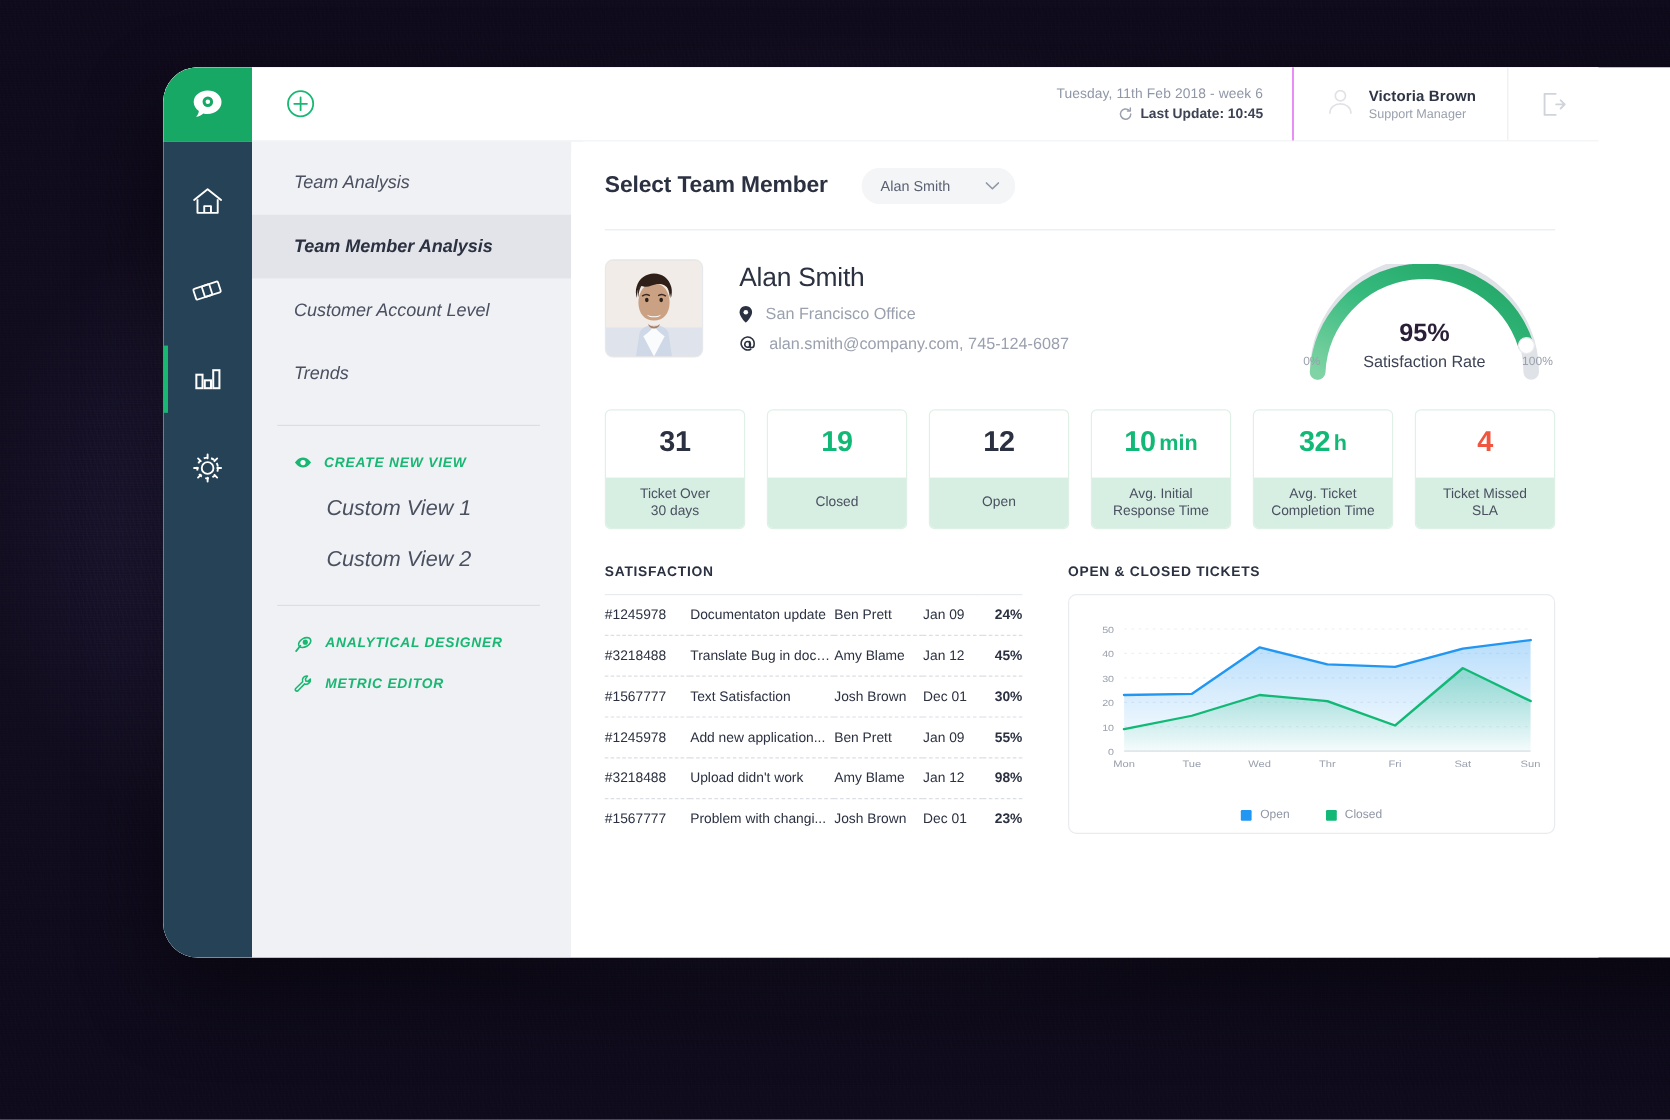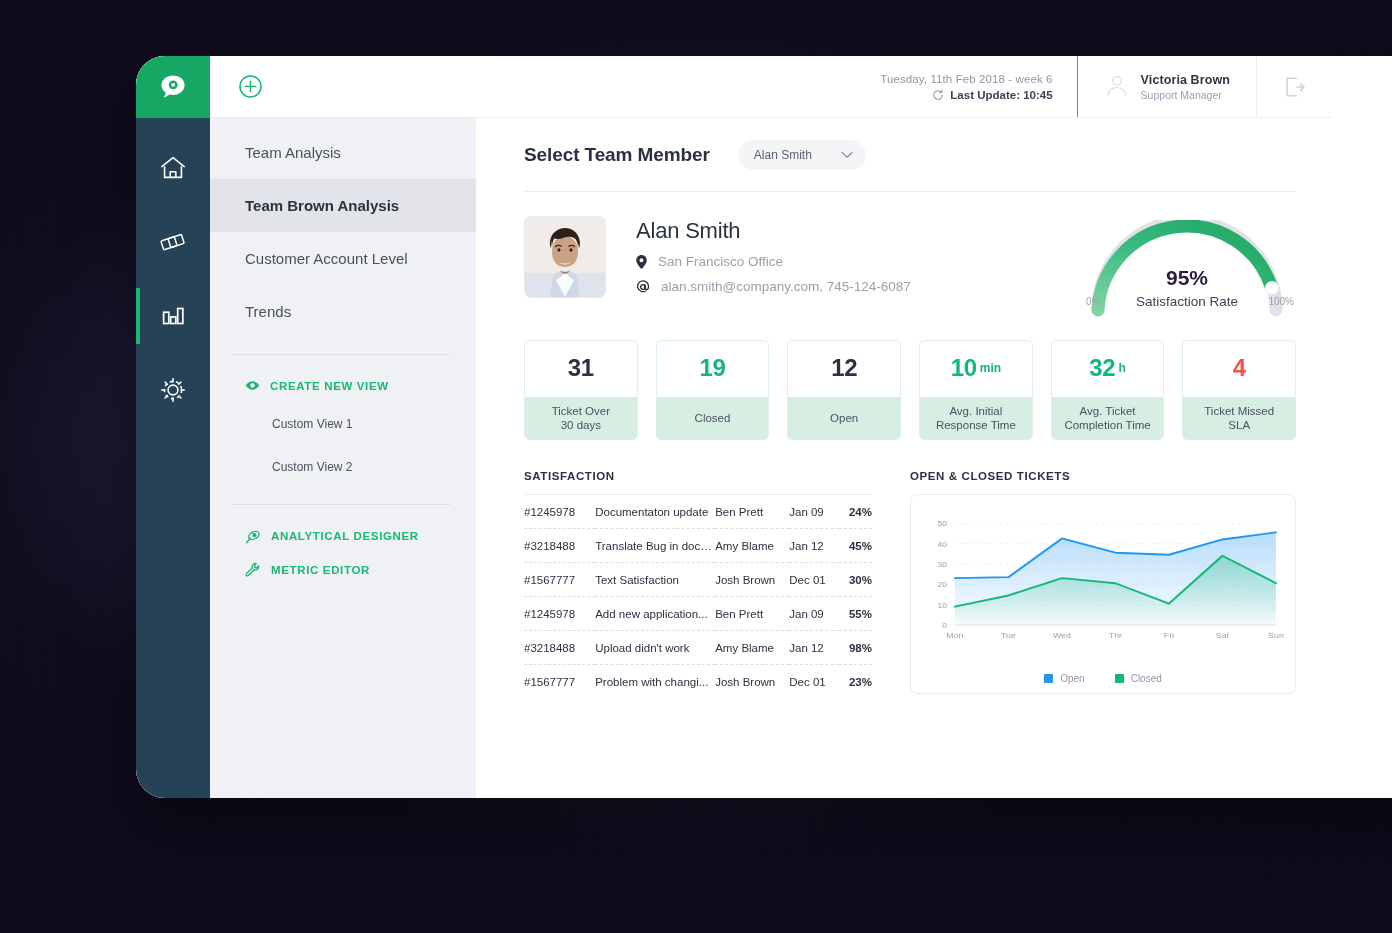--- a/index.html
+++ b/index.html
@@ -151,20 +151,21 @@
     width: 4px; height: 56px;
     background: #18b873;
   }
 
   
   .nav {
     width: 266px;
     flex: 0 0 266px;
     background: #f0f1f4;
     padding-top: 8px;
+    font-style: italic;
   }
   .nav-item {
     height: 53px;
     display: flex; align-items: center;
     padding-left: 35px;
     font-size: 15px;
     color: #4a5060;
     cursor: pointer;
   }
   .nav-item.active {
@@ -183,31 +184,31 @@
     font-size: 11.5px;
     font-weight: bold;
     letter-spacing: .65px;
     color: #18b873;
     cursor: pointer;
   }
   .nav-sub {
     height: 43px;
     display: flex; align-items: center;
     padding-left: 62px;
-    font-size: 12px;
+    font-size: 18px;
     color: #4a5060;
     cursor: pointer;
   }
 
   
   .content {
     flex: 1;
     background: #ffffff;
     border-top-left-radius: 12px;
-    padding: 22px 36px 0 48px;
+    padding: 22px 36px 0 28px;
     min-width: 0;
     overflow: hidden;
   }
 
   .select-row { display: flex; align-items: center; gap: 28px; }
   .page-title { font-size: 19px; font-weight: bold; color: #2b3140; letter-spacing: -.1px; }
   .select-pill {
     display: flex; align-items: center; justify-content: space-between;
     width: 128px; height: 30px;
     border-radius: 16px;
@@ -263,21 +264,21 @@
     overflow: hidden;
   }
   .kpi-top {
     flex: 1;
     display: flex; align-items: center; justify-content: center;
     padding-bottom: 2px;
   }
   .kpi-num { font-size: 24px; font-weight: bold; color: #2b3140; letter-spacing: -.3px; }
   .kpi-num.green { color: #12b976; }
   .kpi-num.red { color: #f0563f; }
-  .kpi-unit { font-size: 12px; font-weight: bold; margin-left: 3px; color: #12b976; }
+  .kpi-unit { font-size: 18px; font-weight: bold; margin-left: 3px; color: #12b976; }
   .kpi-bot {
     height: 42px;
     background: #d7efe2;
     display: flex; align-items: center; justify-content: center;
     text-align: center;
     font-size: 11.5px;
     color: #4a5060;
     line-height: 14px;
     padding: 0 4px;
   }
@@ -423,21 +424,21 @@
         </svg>
       </div>
     </div>
 
     <div class="nav">
 
       <div class="nav-item">
         <span>Team Analysis</span>
       </div>
       <div class="nav-item active">
-        <span>Team Brown Analysis</span>
+        <span>Team Member Analysis</span>
       </div>
       <div class="nav-item">
         <span>Customer Account Level</span>
       </div>
       <div class="nav-item">
         <span>Trends</span>
       </div>
 
       <div class="nav-sep"></div>
 

